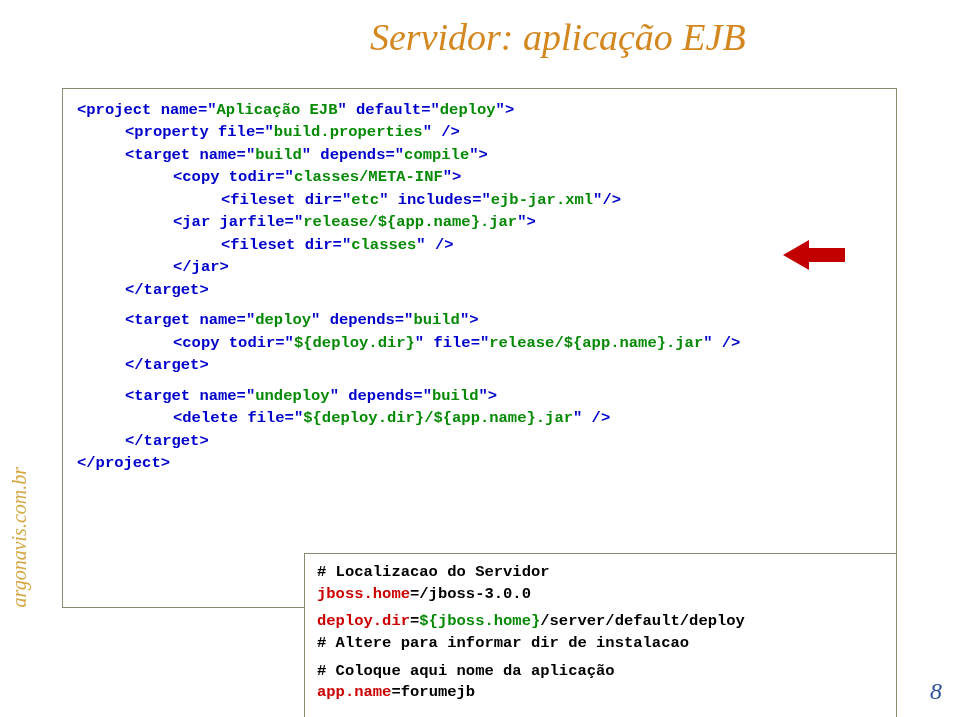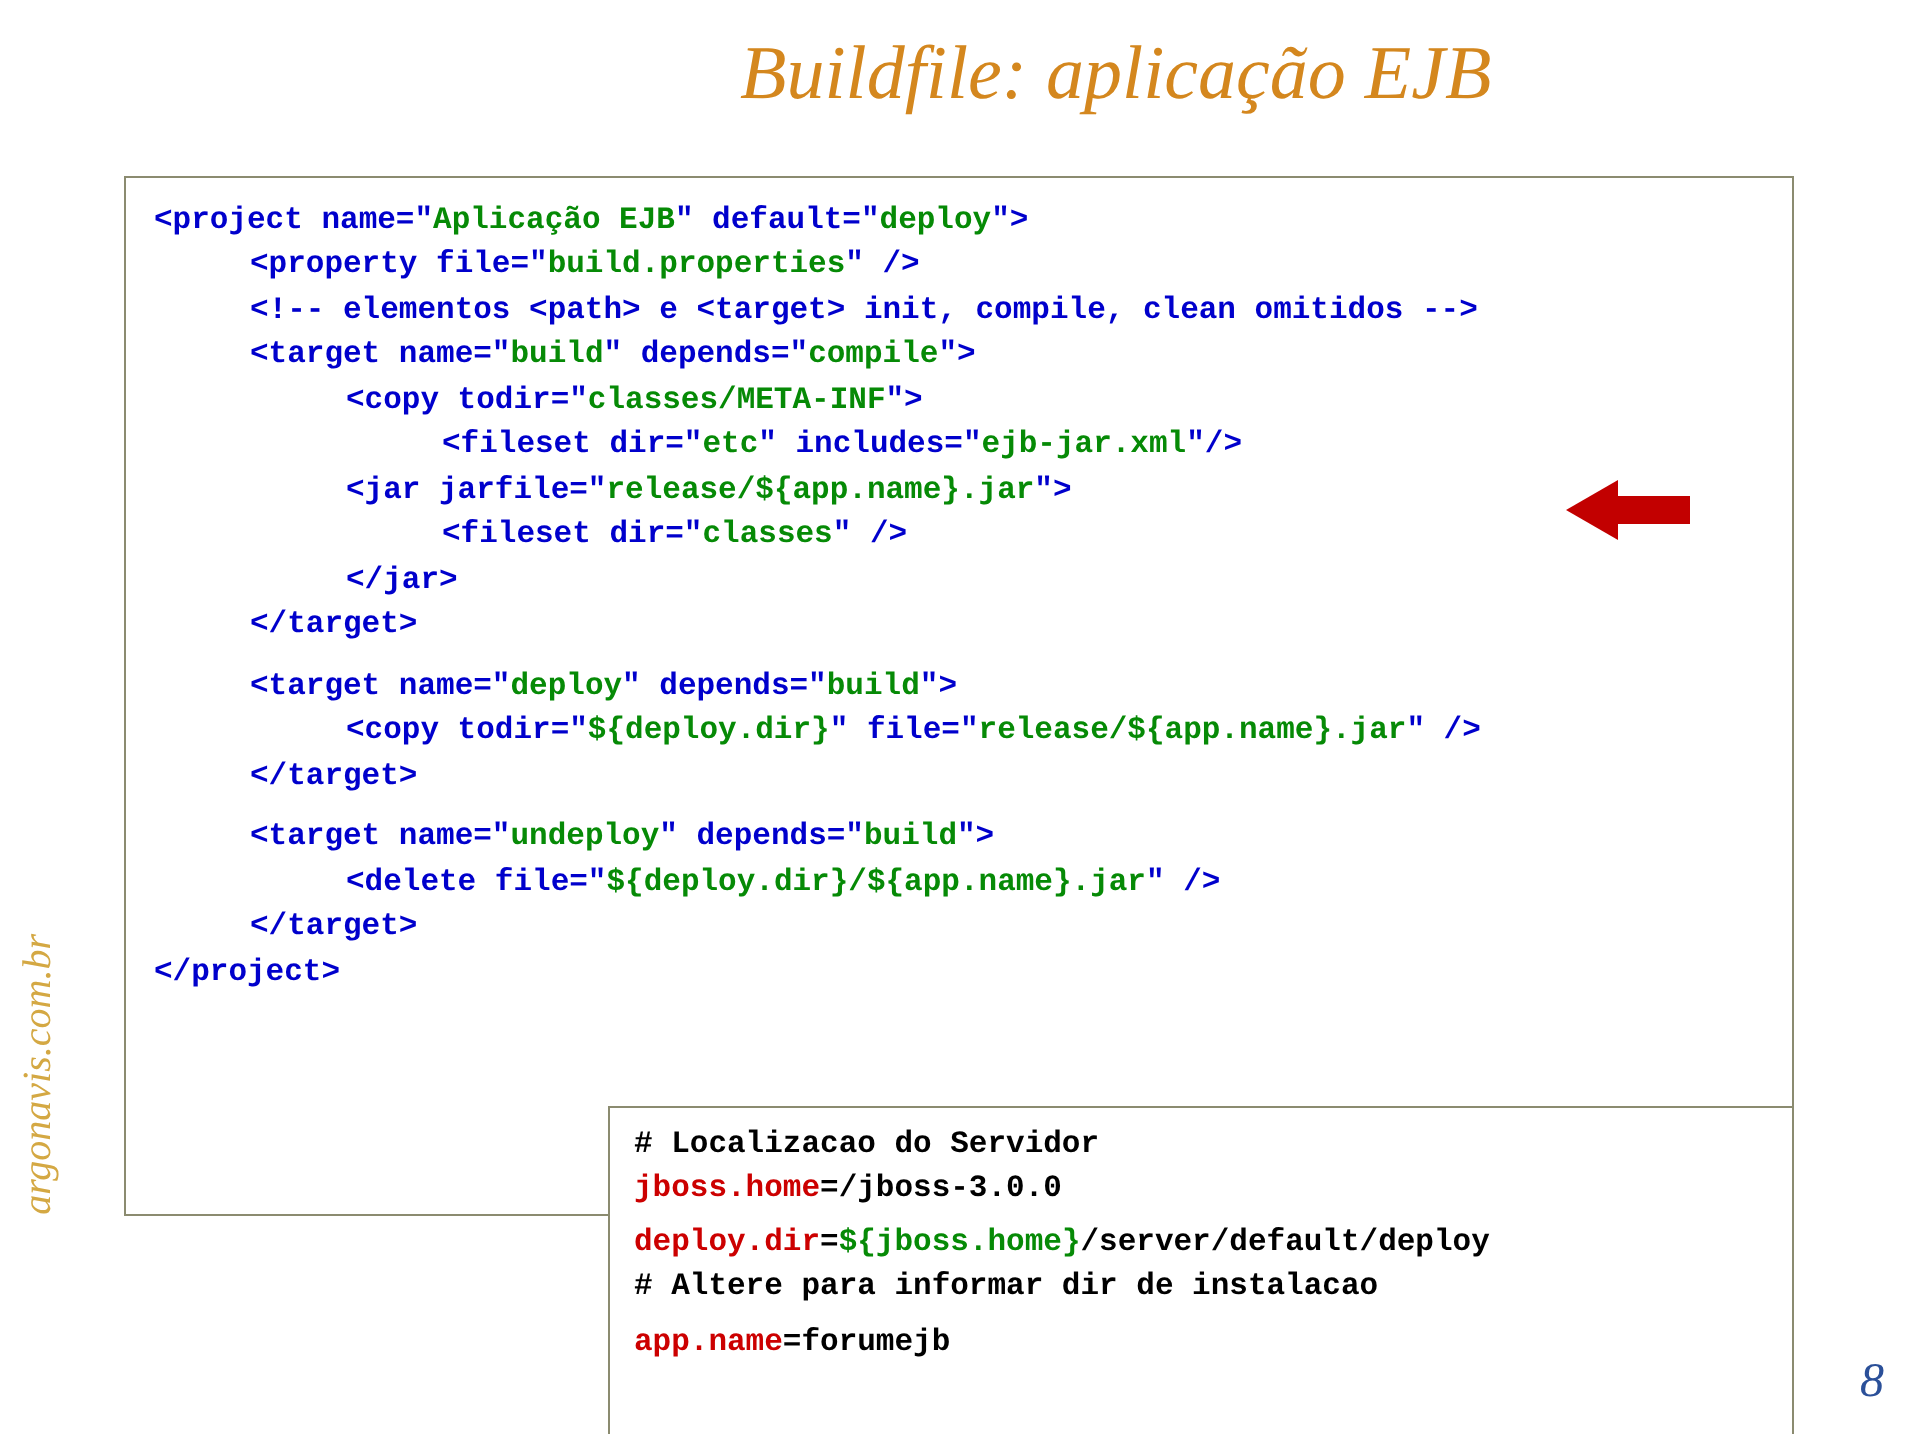--- a/index.html
+++ b/index.html
@@ -110,28 +110,27 @@
   }
   .ind1 { padding-left: 48px; display: inline-block; }
   .ind2 { padding-left: 96px; display: inline-block; }
   .ind3 { padding-left: 144px; display: inline-block; }
 </style>
 </head>
 <body>
 
 <div class="vertical-label">argonavis.com.br</div>
 
-<div class="title">Buildfile: aplicação EJB</div>
+<div class="title">Servidor: aplicação EJB</div>
 
 <div class="filename-label label-buildxml">build.xml</div>
 
 <div class="code-box">
 <div><span class="c-blue">&lt;project name="</span><span class="c-green">Aplicação EJB</span><span class="c-blue">" default="</span><span class="c-green">deploy</span><span class="c-blue">"&gt;</span></div>
 <div><span class="ind1"></span><span class="c-blue">&lt;property file="</span><span class="c-green">build.properties</span><span class="c-blue">" /&gt;</span></div>
-<div><span class="ind1"></span><span class="c-blue">&lt;!-- elementos &lt;path&gt; e &lt;target&gt; init, compile, clean omitidos --&gt;</span></div>
 <div><span class="ind1"></span><span class="c-blue">&lt;target name="</span><span class="c-green">build</span><span class="c-blue">" depends="</span><span class="c-green">compile</span><span class="c-blue">"&gt;</span></div>
 <div><span class="ind2"></span><span class="c-blue">&lt;copy todir="</span><span class="c-green">classes/META-INF</span><span class="c-blue">"&gt;</span></div>
 <div><span class="ind3"></span><span class="c-blue">&lt;fileset dir="</span><span class="c-green">etc</span><span class="c-blue">" includes="</span><span class="c-green">ejb-jar.xml</span><span class="c-blue">"/&gt;</span></div>
 <div><span class="ind2"></span><span class="c-blue">&lt;jar jarfile="</span><span class="c-green">release/${app.name}.jar</span><span class="c-blue">"&gt;</span></div>
 <div><span class="ind3"></span><span class="c-blue">&lt;fileset dir="</span><span class="c-green">classes</span><span class="c-blue">" /&gt;</span></div>
 <div><span class="ind2"></span><span class="c-blue">&lt;/jar&gt;</span></div>
 <div><span class="ind1"></span><span class="c-blue">&lt;/target&gt;</span></div>
 <div style="height:8px"></div>
 <div><span class="ind1"></span><span class="c-blue">&lt;target name="</span><span class="c-green">deploy</span><span class="c-blue">" depends="</span><span class="c-green">build</span><span class="c-blue">"&gt;</span></div>
 <div><span class="ind2"></span><span class="c-blue">&lt;copy todir="</span><span class="c-green">${deploy.dir}</span><span class="c-blue">" file="</span><span class="c-green">release/${app.name}.jar</span><span class="c-blue">" /&gt;</span></div>
@@ -150,16 +149,17 @@
 
 <div class="filename-label label-buildprops">build.properties</div>
 
 <div class="props-box">
 <div><span class="c-black"># Localizacao do Servidor</span></div>
 <div><span class="c-red">jboss.home</span><span class="c-black">=/jboss-3.0.0</span></div>
 <div style="height:6px"></div>
 <div><span class="c-red">deploy.dir</span><span class="c-black">=</span><span class="c-green">${jboss.home}</span><span class="c-black">/server/default/deploy</span></div>
 <div><span class="c-black"># Altere para informar dir de instalacao</span></div>
 <div style="height:6px"></div>
+<div><span class="c-black"># Coloque aqui nome da aplicação</span></div>
 <div><span class="c-red">app.name</span><span class="c-black">=forumejb</span></div>
 </div>
 
 <div class="page-number">8</div>
 
 </body></html>

